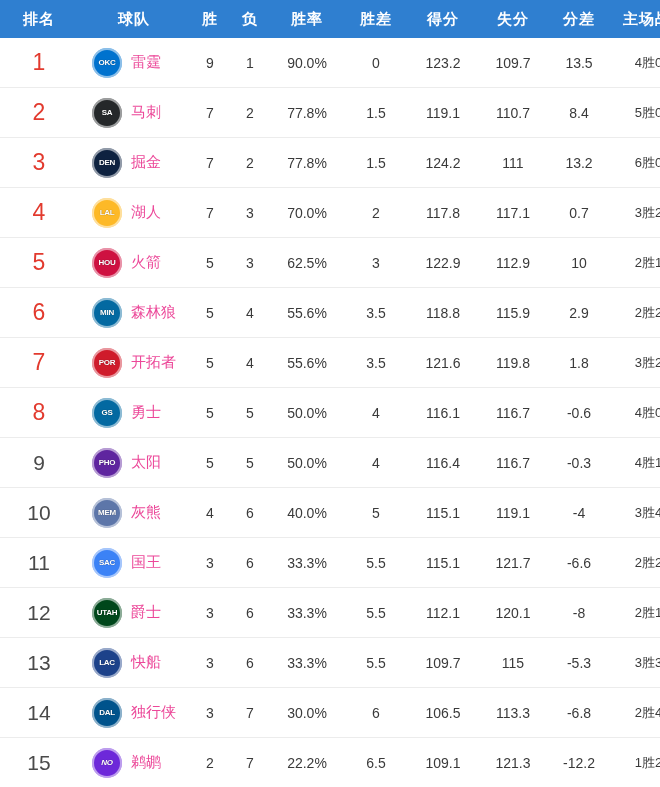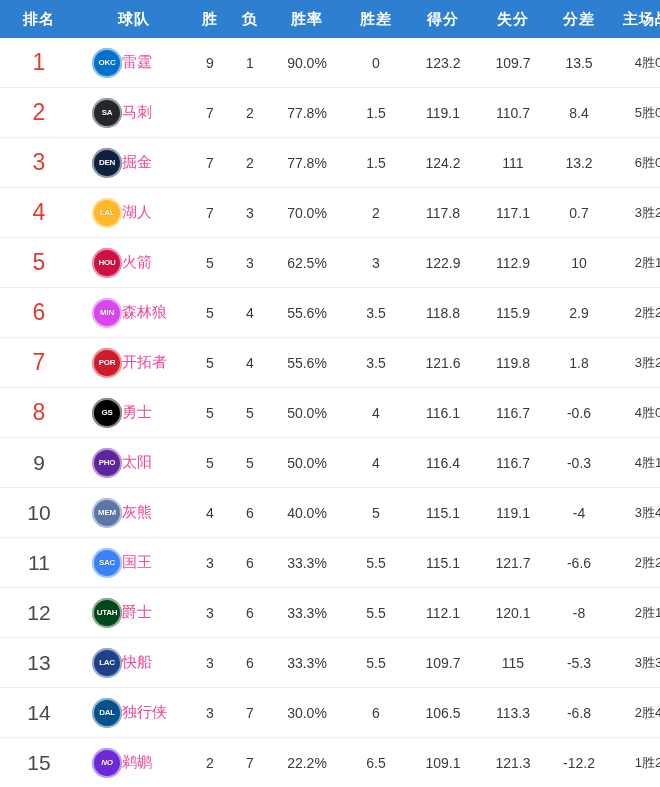--- a/index.html
+++ b/index.html
@@ -56,20 +56,21 @@
     font-size: 23px;
   }
 
   .team-cell {
     text-align: left;
     padding-left: 14px;
   }
   .team-inner {
     display: flex;
     align-items: center;
+    gap: 9px;
   }
   .logo {
     width: 30px;
     height: 30px;
     border-radius: 50%;
     flex: 0 0 30px;
     display: flex;
     align-items: center;
     justify-content: center;
     font-size: 8px;
@@ -201,21 +202,21 @@
         <td><span class="num">3</span></td>
         <td><span class="num">122.9</span></td>
         <td><span class="num">112.9</span></td>
         <td><span class="num">10</span></td>
         <td><span class="home">2胜1负</span></td>
       </tr>
       <tr>
         <td><span class="rank top">6</span></td>
         <td class="team-cell">
           <div class="team-inner">
-            <span class="logo" style="background: #d946ef;">MIN</span>
+            <span class="logo" style="background: #0369a1;">MIN</span>
             <span class="team-name">森林狼</span>
           </div>
         </td>
         <td><span class="num">5</span></td>
         <td><span class="num">4</span></td>
         <td><span class="num">55.6%</span></td>
         <td><span class="num">3.5</span></td>
         <td><span class="num">118.8</span></td>
         <td><span class="num">115.9</span></td>
         <td><span class="num">2.9</span></td>
@@ -235,21 +236,21 @@
         <td><span class="num">3.5</span></td>
         <td><span class="num">121.6</span></td>
         <td><span class="num">119.8</span></td>
         <td><span class="num">1.8</span></td>
         <td><span class="home">3胜2负</span></td>
       </tr>
       <tr>
         <td><span class="rank top">8</span></td>
         <td class="team-cell">
           <div class="team-inner">
-            <span class="logo" style="background: #000000;">GS</span>
+            <span class="logo" style="background: #0369a1;">GS</span>
             <span class="team-name">勇士</span>
           </div>
         </td>
         <td><span class="num">5</span></td>
         <td><span class="num">5</span></td>
         <td><span class="num">50.0%</span></td>
         <td><span class="num">4</span></td>
         <td><span class="num">116.1</span></td>
         <td><span class="num">116.7</span></td>
         <td><span class="num">-0.6</span></td>

